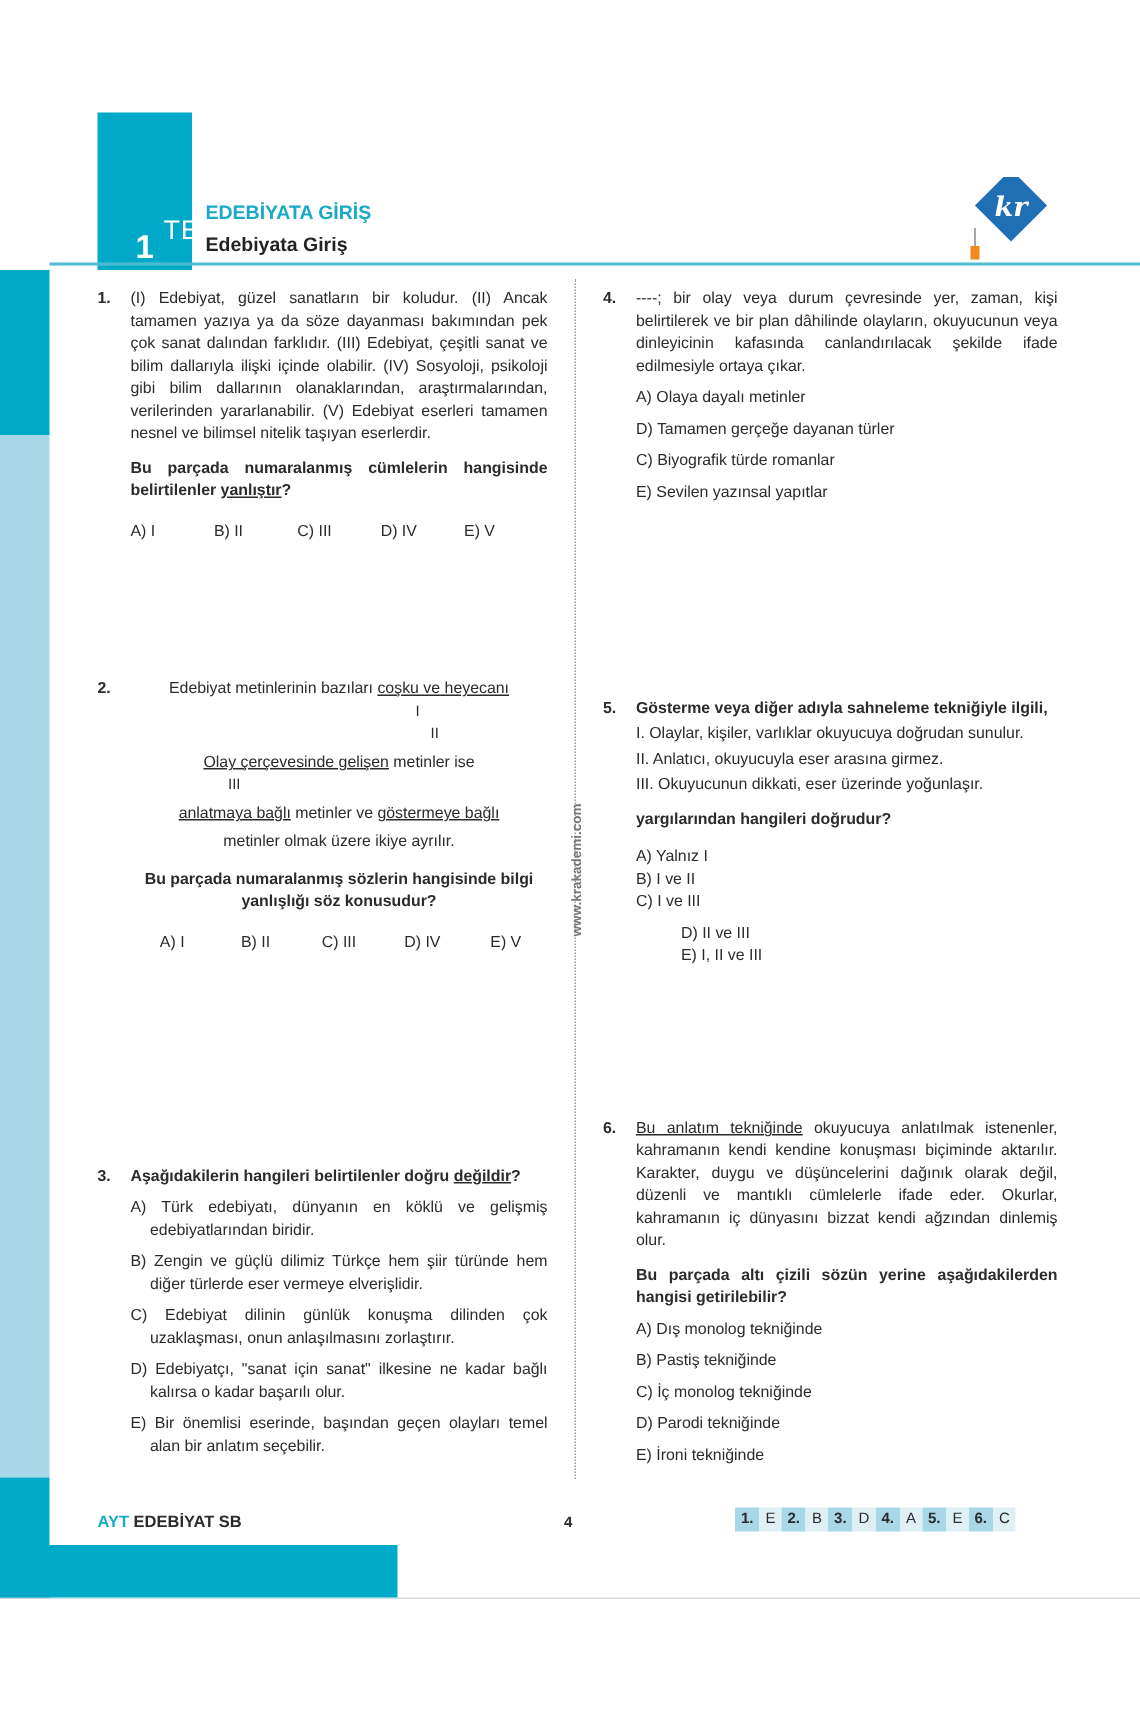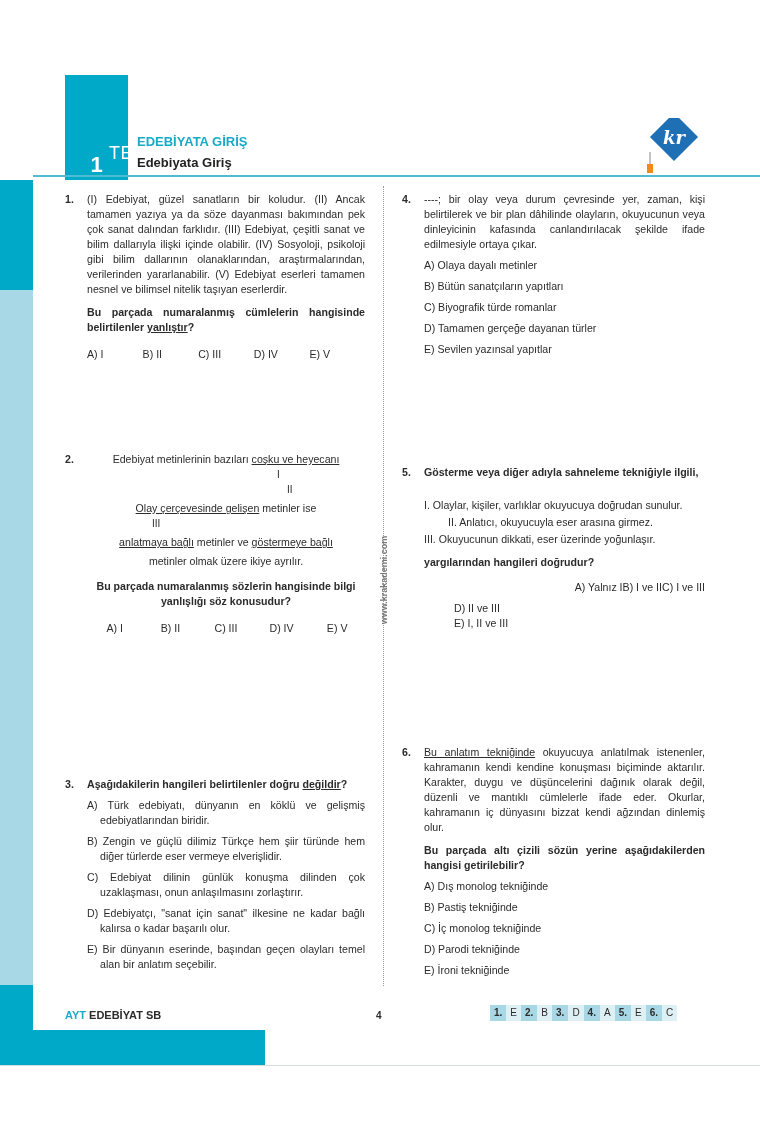--- a/index.html
+++ b/index.html
@@ -110,50 +110,49 @@
 
 <div class="q" style="left:65px; top:777px; width:300px;">
   <span class="num">3.</span>
   <div class="body">
     <div class="stem" style="margin-top:0;"><span>Aşağıdakilerin hangileri belirtilenler doğru </span><span class="u">değildir</span><span>?</span></div>
     <div class="opt-list">
       <div>A) Türk edebiyatı, dünyanın en köklü ve gelişmiş edebiyatlarından biridir.</div>
       <div>B) Zengin ve güçlü dilimiz Türkçe hem şiir türünde hem diğer türlerde eser vermeye elverişlidir.</div>
       <div>C) Edebiyat dilinin günlük konuşma dilinden çok uzaklaşması, onun anlaşılmasını zorlaştırır.</div>
       <div>D) Edebiyatçı, "sanat için sanat" ilkesine ne kadar bağlı kalırsa o kadar başarılı olur.</div>
-      <div>E) Bir dünyanın eserinde, başından geçen olayları temel alan bir anlatım seçebilir.</div>
+      <div>E) Bir önemlisi eserinde, başından geçen olayları temel alan bir anlatım seçebilir.</div>
     </div>
   </div>
 </div>
 
 <div class="q" style="left:402px; top:192px; width:303px;">
   <span class="num">4.</span>
   <div class="body">
     <div>----; bir olay veya durum çevresinde yer, zaman, kişi belirtilerek ve bir plan dâhilinde olayların, okuyucunun veya dinleyicinin kafasında canlandırılacak şekilde ifade edilmesiyle ortaya çıkar.</div>
     <div class="opt-list" style="margin-top:6px;">
       <div>A) Olaya dayalı metinler</div>
-      <div>B) Bütün sanatçıların yapıtları</div>
+      <div>D) Tamamen gerçeğe dayanan türler</div>
       <div>C) Biyografik türde romanlar</div>
-      <div>D) Tamamen gerçeğe dayanan türler</div>
       <div>E) Sevilen yazınsal yapıtlar</div>
     </div>
   </div>
 </div>
 
 <div class="q" style="left:402px; top:465px; width:303px;">
   <span class="num">5.</span>
   <div class="body">
     <div class="stem" style="margin-top:0;">Gösterme veya diğer adıyla sahneleme tekniğiyle ilgili,</div>
     <div class="opt-list">
-      <div style="margin-top:18px;">I. Olaylar, kişiler, varlıklar okuyucuya doğrudan sunulur.</div>
-      <div style="margin-top:2px;margin-left:24px;">II. Anlatıcı, okuyucuyla eser arasına girmez.</div>
+      <div style="margin-top:2px;">I. Olaylar, kişiler, varlıklar okuyucuya doğrudan sunulur.</div>
+      <div style="margin-top:2px;">II. Anlatıcı, okuyucuyla eser arasına girmez.</div>
       <div style="margin-top:2px;">III. Okuyucunun dikkati, eser üzerinde yoğunlaşır.</div>
     </div>
     <div class="stem">yargılarından hangileri doğrudur?</div>
-    <div style="display:flex; justify-content:flex-end; margin-top:10px;">
+    <div style="display:flex; justify-content:flex-start; margin-top:10px;flex-direction:column;">
       <span>A) Yalnız I</span>
       <span>B) I ve II</span>
       <span>C) I ve III</span>
     </div>
     <div style="display:flex; justify-content:flex-start; margin-top:6px; padding:0 30px;flex-direction:column;">
       <span>D) II ve III</span>
       <span>E) I, II ve III</span>
     </div>
   </div>
 </div>

